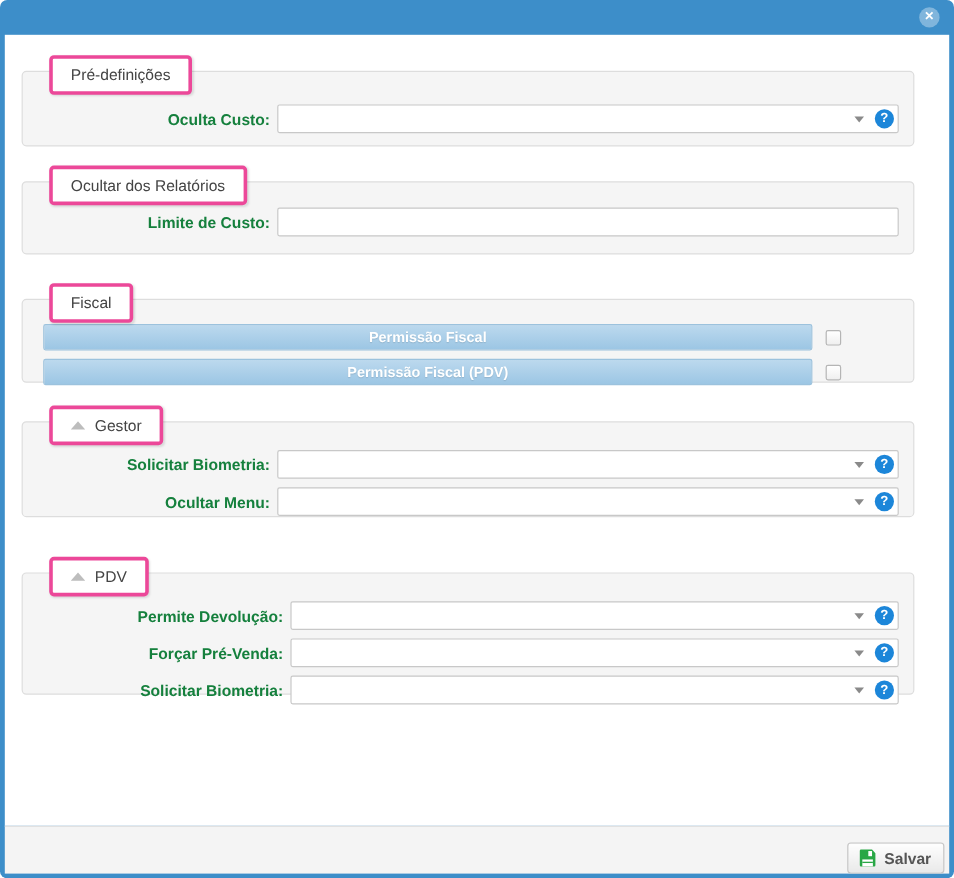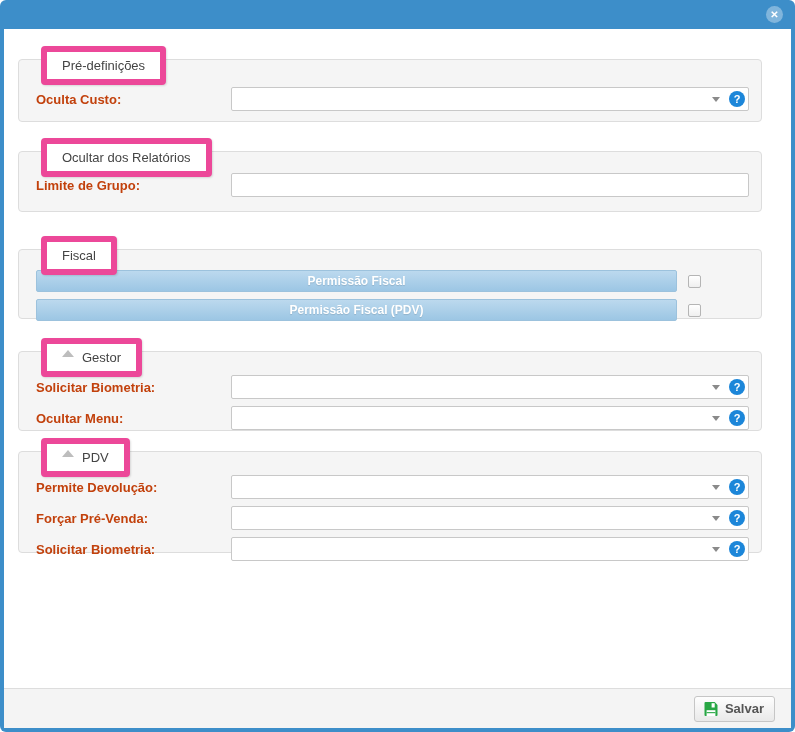--- a/index.html
+++ b/index.html
@@ -41,48 +41,49 @@
     position:relative;
     margin:0 29px 0 14px;
     background:#f5f5f5;
     border:1px solid #ddd;
     border-radius:4px;
   }
   .group-legend {
     position:absolute;
     top:-14px; left:22px;
     background:#fff;
-    border:6px solid #ec4899;
+    border:3px solid #ec4899;
     border-radius:4px;
     box-shadow:1px 1px 2px rgba(0,0,0,.12);
     padding:6px 15px;
     font-size:13px; color:#444;
-    display:flex; align-items:flex-start; gap:8px;
+    display:flex; align-items:center; gap:8px;
     white-space:nowrap;
   }
   .tri-up {
     width:0; height:0;
     border-left:6px solid transparent;
     border-right:6px solid transparent;
     border-bottom:7px solid #bdbdbd;
   }
 
   .g1 { margin-top:30px; height:63px; padding:27px 12px 0 17px; }
   .g2 { margin-top:29px; height:61px; padding:21px 12px 0 17px; }
   .g3 { margin-top:37px; height:70px; padding:20px 12px 0 17px; }
   .g4 { margin-top:32px; height:80px; padding:23px 12px 0 17px; }
-  .g5 { margin-top:20px; height:102px; padding:23px 12px 0 17px; }
+  .g5 { margin-top:46px; height:102px; padding:23px 12px 0 28px; }
 
   .field-row {
     display:flex; align-items:center;
     margin-bottom:7px;
   }
   .field-label {
     width:195px; flex:0 0 195px;
-    font-size:13px; font-weight:bold; color:#c2410c;
+    text-align:right;
+    font-size:13px; font-weight:bold; color:#15803d;
     padding-right:6px;
     white-space:nowrap;
   }
   .input-wrap { flex:1 1 auto; position:relative; height:24px; }
   .text-input, .combo {
     width:100%; height:24px;
     background:#fff;
     border:1px solid #c8c8c8;
     border-radius:2px;
     font-family:"Liberation Sans", sans-serif;
@@ -124,22 +125,22 @@
     background:linear-gradient(#fff, #efefef);
     border:1px solid #b5b5b5;
     border-radius:2px;
     cursor:pointer;
   }
 
   .modal-footer {
     flex:0 0 40px;
     background:#f4f4f4;
     border-top:1px solid #ddd;
-    display:flex; align-items:center; justify-content:flex-end;
-    padding:0 16px;
+    display:flex; align-items:flex-end; justify-content:flex-end;
+    padding:0 4px;
   }
   .save-btn {
     display:flex; align-items:center; gap:6px;
     background:linear-gradient(#fefefe, #e9e9e9);
     border:1px solid #c6c6c6;
     border-radius:3px;
     padding:4px 10px 4px 8px;
     font-size:13px; font-weight:bold; color:#555;
     cursor:pointer;
   }
@@ -167,21 +168,21 @@
           <span class="help-badge">?</span>
         </span>
       </div>
     </div>
 
     <div class="group g2">
       <div class="group-legend">
         <span>Ocultar dos Relatórios</span>
       </div>
       <div class="field-row">
-        <span class="field-label">Limite de Grupo:</span>
+        <span class="field-label">Limite de Custo:</span>
         <span class="input-wrap">
           <input class="text-input" type="text" value="" style="">
         </span>
       </div>
     </div>
 
     <div class="group g3">
       <div class="group-legend">
         <span>Fiscal</span>
       </div>

